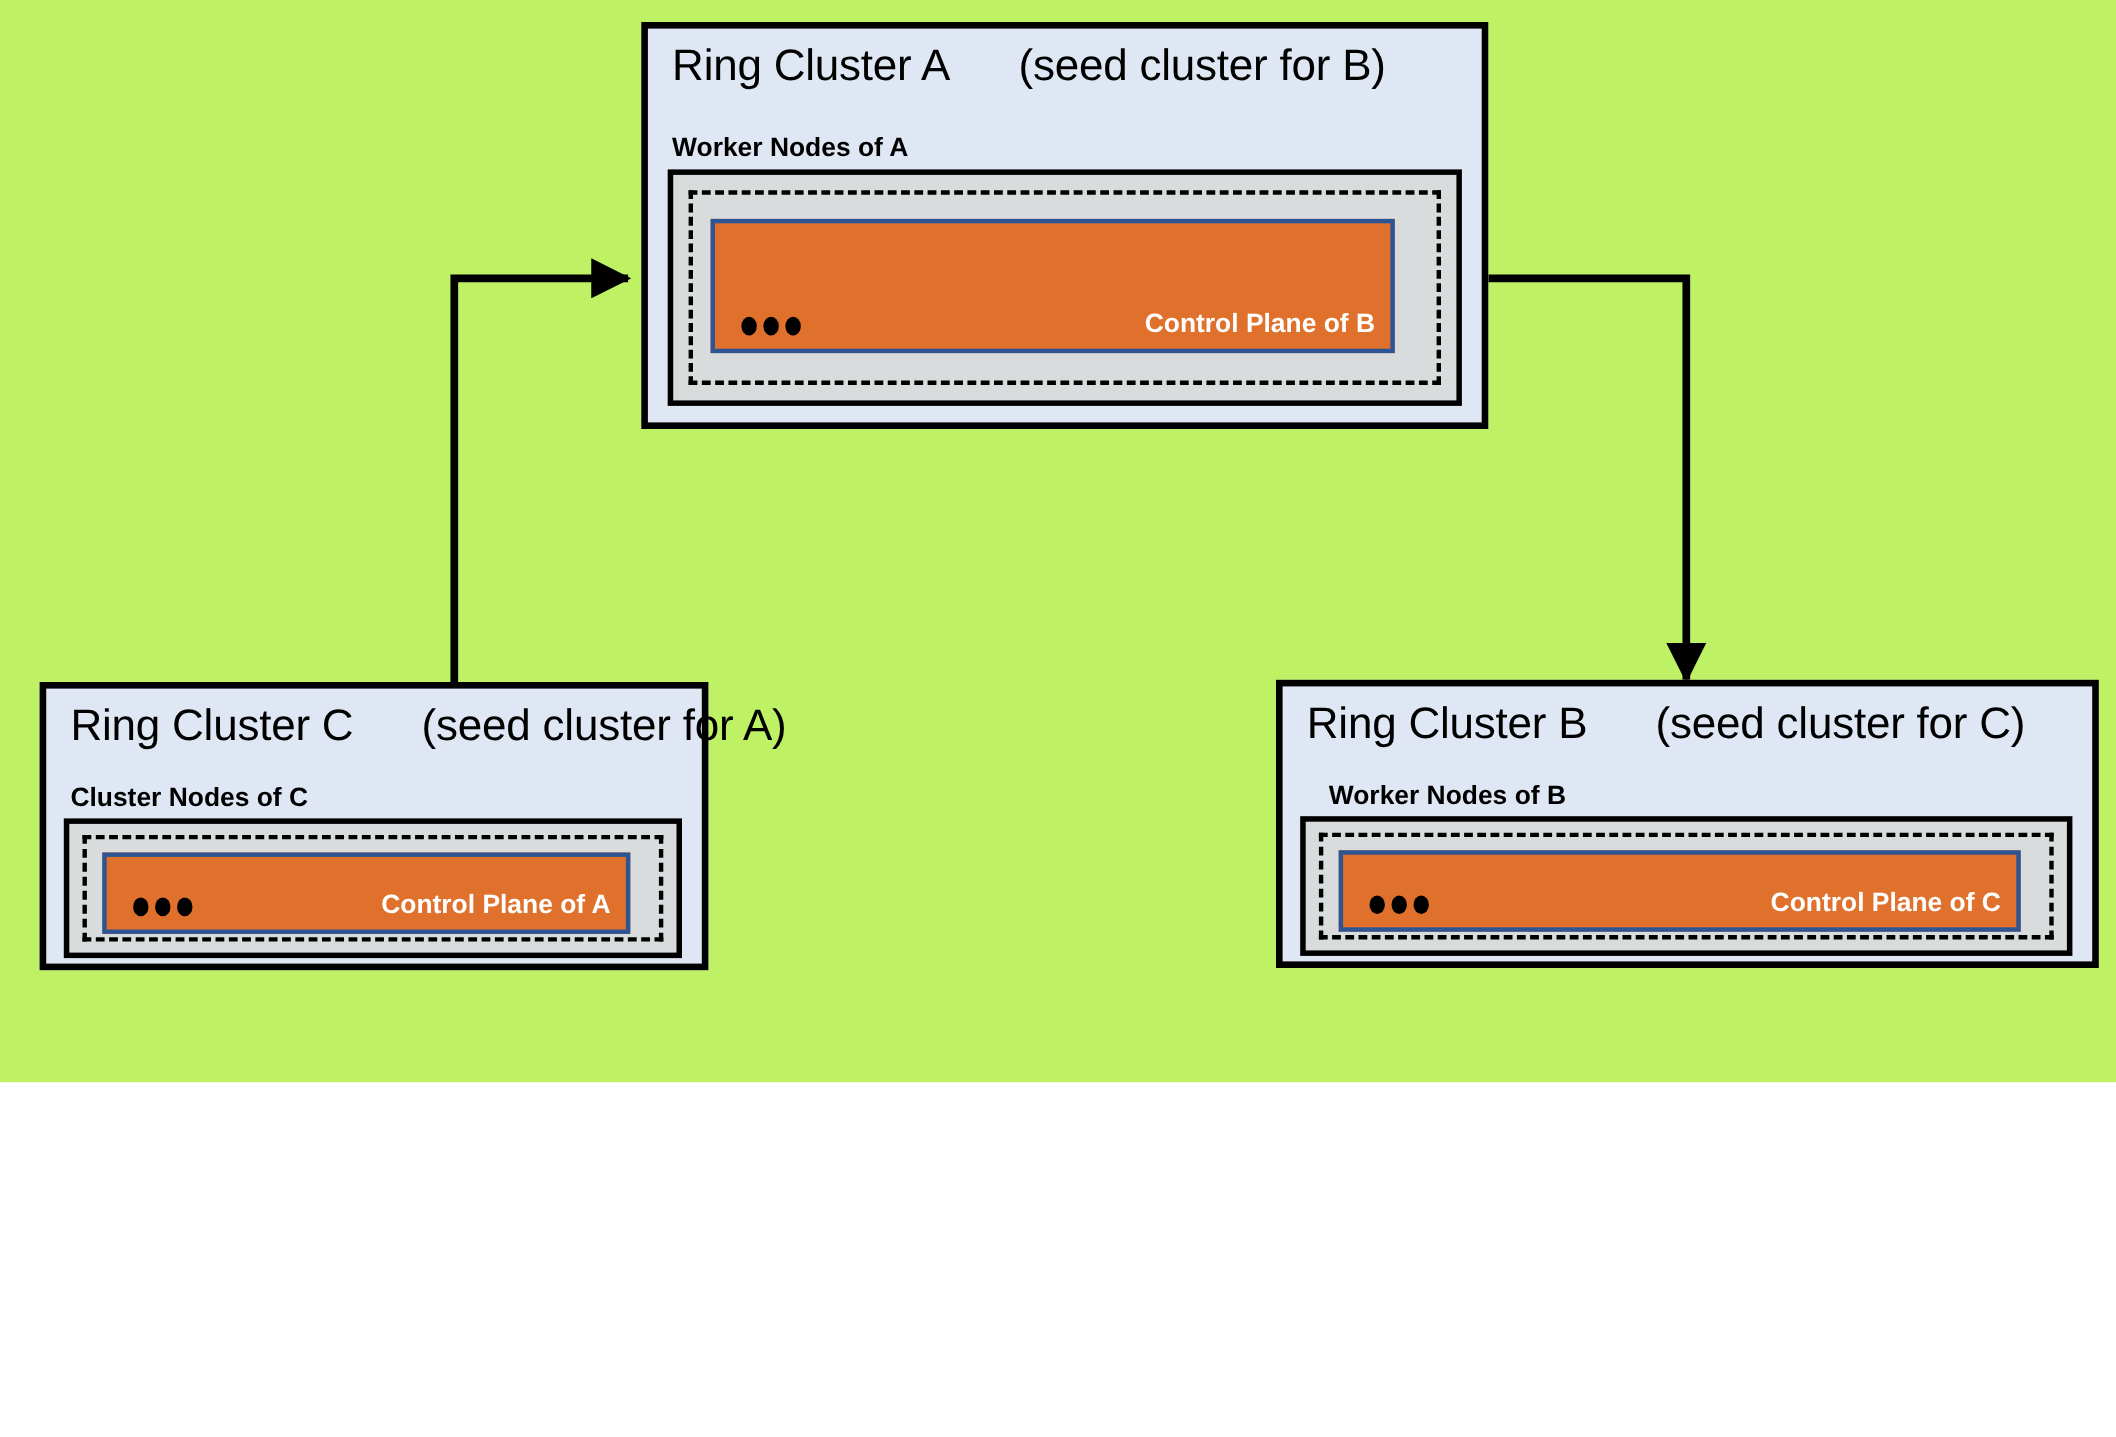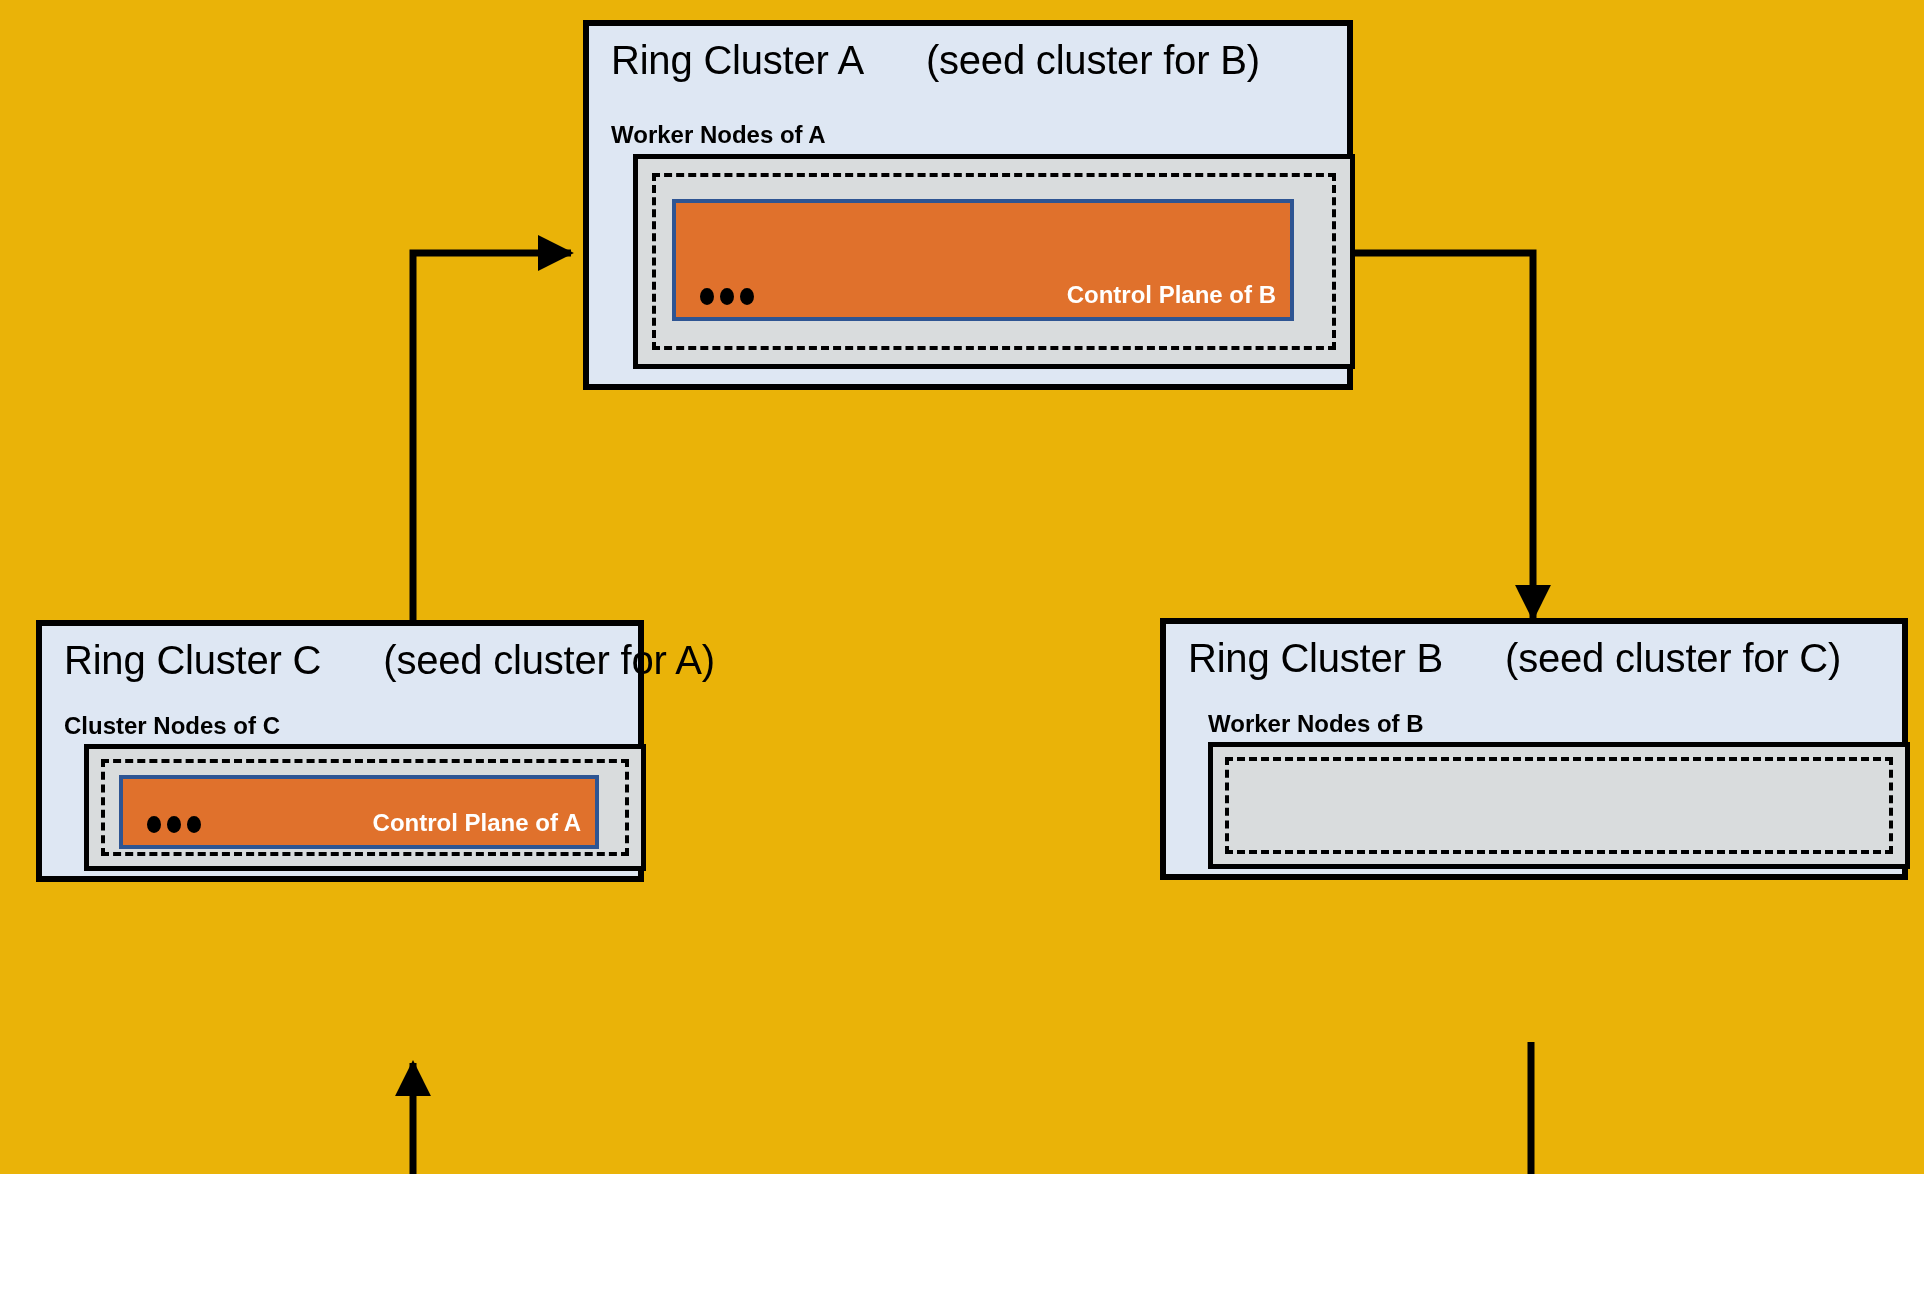--- a/index.html
+++ b/index.html
@@ -6,22 +6,22 @@
     margin: 0;
     padding: 0;
     background: #ffffff;
   }
   body {
     font-family: "Liberation Sans", sans-serif;
   }
   #stage {
     position: relative;
     width: 1924px;
-    height: 1174px;
-    background: #eab308;
+    height: 984px;
+    background: #bef264;
     overflow: hidden;
   }
 
   
   #arrows {
     position: absolute;
     left: 0;
     top: 0;
     width: 1924px;
     height: 1306px;
@@ -58,21 +58,20 @@
     white-space: nowrap;
     text-align: center;
   }
 
   
   .worker-band {
     position: absolute;
     background: #D9DCDD;
     border: 5px solid #000000;
     box-sizing: border-box;
-    margin-left: 26px;
   }
   
   .dashed-frame {
     position: absolute;
     border: 4px dashed #000000;
     box-sizing: border-box;
   }
   
   .control-plane {
     position: absolute;
@@ -175,16 +174,24 @@
     <div class="cluster-title">
       <span>Ring Cluster B</span><span class="seed">(seed cluster for C)</span>
     </div>
 
     <div class="worker-label" style="top:86px;margin-left:20px;">Worker Nodes of B</div>
 
     <div class="worker-band" style="left:16px; top:118px; width:702px; height:127px;">
 
       <div class="dashed-frame" style="left:12px; top:10px; right:12px; bottom:10px;"></div>
 
+      <div class="control-plane" style="left:30px; top:26px; width:620px; height:74px;">
+        <div class="dots">
+          <i></i>
+          <i></i>
+          <i></i>
+        </div>
+        <div class="cp-label">Control Plane of C</div>
+      </div>
     </div>
   </div>
 
 </div>
 
 </body></html>

